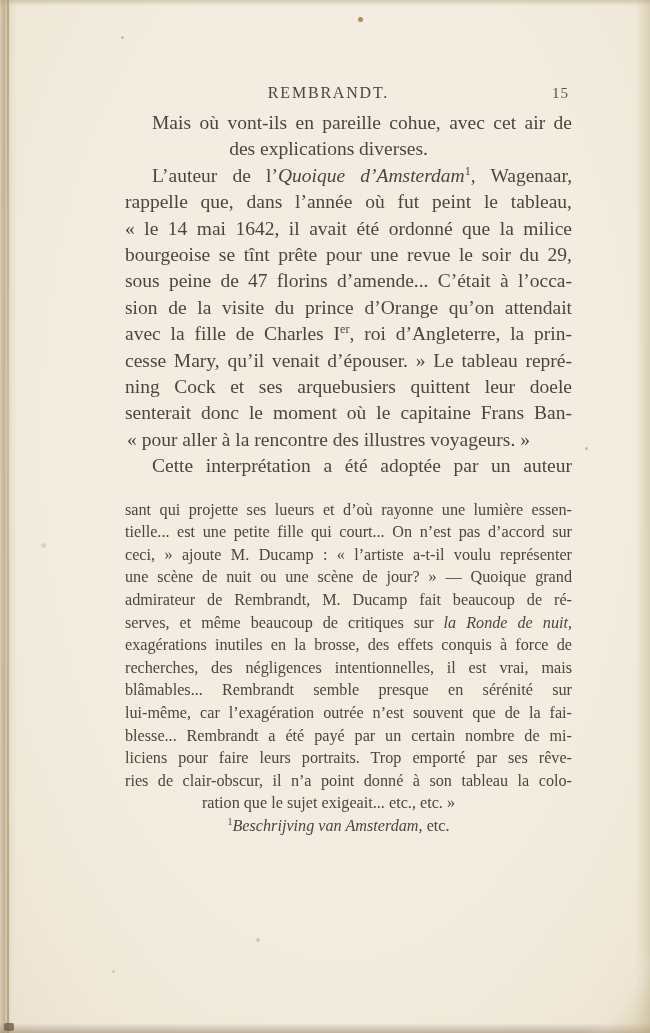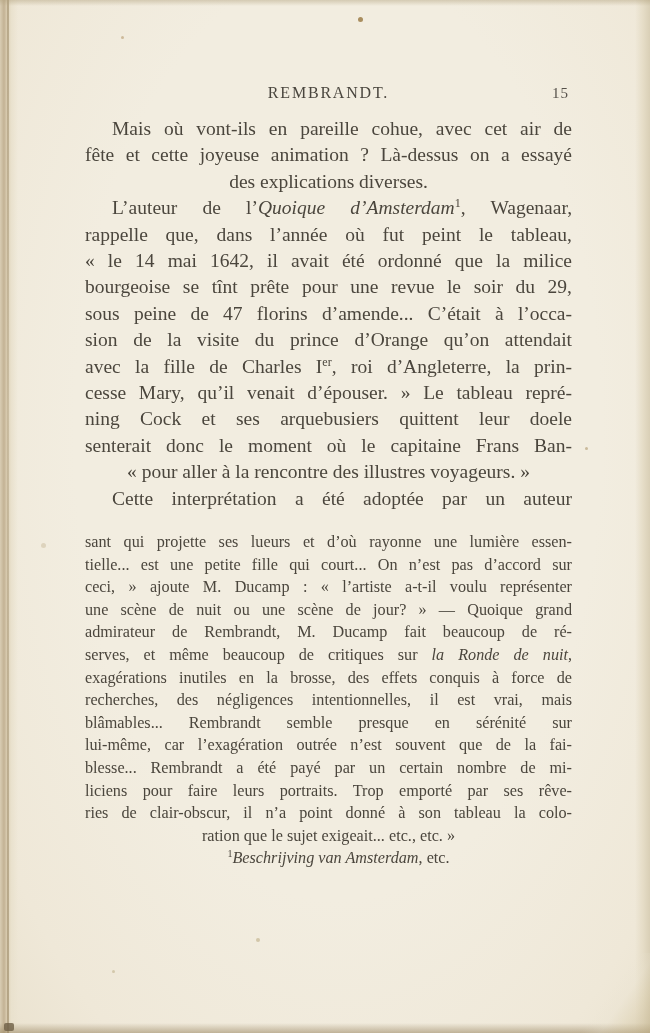--- a/index.html
+++ b/index.html
@@ -46,35 +46,35 @@
   .speck { position:absolute; border-radius:50%; }
   .s1 { left:358px; top:17px;  width:5px; height:5px; background:#9c7c48; opacity:.85; }
   .s2 { left:121px; top:36px;  width:3px; height:3px; background:#b59a6d; opacity:.6; }
   .s3 { left:585px; top:447px; width:3px; height:3px; background:#a98f62; opacity:.55; }
   .s4 { left:256px; top:938px; width:4px; height:4px; background:#b3a173; opacity:.5; }
   .s5 { left:112px; top:970px; width:3px; height:3px; background:#b8a87e; opacity:.5; }
   .s6 { left:41px;  top:543px; width:5px; height:5px; background:#d8cdb4; opacity:.8; }
 
   .content { position:absolute; left:85px; top:84px; width:487px; }
 
-  .running-head { position:relative; height:22px; margin-bottom:10px; }
+  .running-head { position:relative; height:22px; margin-bottom:4px; }
   .head-title {
     display:block; text-align:center;
     font-size:16px; letter-spacing:1.8px; color:#4a463e;
   }
   .head-pagenum {
     position:absolute; right:3px; top:1px;
     font-size:15px; letter-spacing:1px; color:#55504a;
   }
 
   .main-text { font-size:19.5px; line-height:26.4px; }
   .footnote  { margin-top:19px; font-size:16.2px; line-height:22.6px; }
 
   .ln { text-align:center; }
-  .j  { text-align:justify; text-align-last:justify; }
+  .j  { text-align:justify; text-align-last:justify;margin-left:40px; }
   .ind{ text-indent:27px; }
   .footnote .ind { text-indent:20px; }
 
   .it { font-style:italic; }
   .sup{ font-size:62%; vertical-align:super; line-height:0; letter-spacing:0; }
 </style>
 </head>
 <body>
 
 <div class="page">
@@ -95,21 +95,20 @@
 
   <div class="content">
 
     <div class="running-head">
       <span class="head-title">REMBRANDT.</span>
       <span class="head-pagenum">15</span>
     </div>
 
     <div class="main-text">
       <div class="ln j ind">Mais où vont-ils en pareille cohue, avec cet air de</div>
-      <div class="ln j">fête et cette joyeuse animation ? Là-dessus on a essayé</div>
       <div class="ln">des explications diverses.</div>
       <div class="ln j ind"><span>L’auteur de l’</span><span class="it">Quoique d’Amsterdam</span><span class="sup">1</span><span>, Wagenaar,</span></div>
       <div class="ln j">rappelle que, dans l’année où fut peint le tableau,</div>
       <div class="ln j">« le 14 mai 1642, il avait été ordonné que la milice</div>
       <div class="ln j">bourgeoise se tînt prête pour une revue le soir du 29,</div>
       <div class="ln j">sous peine de 47 florins d’amende... C’était à l’occa-</div>
       <div class="ln j">sion de la visite du prince d’Orange qu’on attendait</div>
       <div class="ln j"><span>avec la fille de Charles I</span><span class="sup">er</span><span>, roi d’Angleterre, la prin-</span></div>
       <div class="ln j">cesse Mary, qu’il venait d’épouser. » Le tableau repré-</div>
       <div class="ln j">ning Cock et ses arquebusiers quittent leur doele</div>

